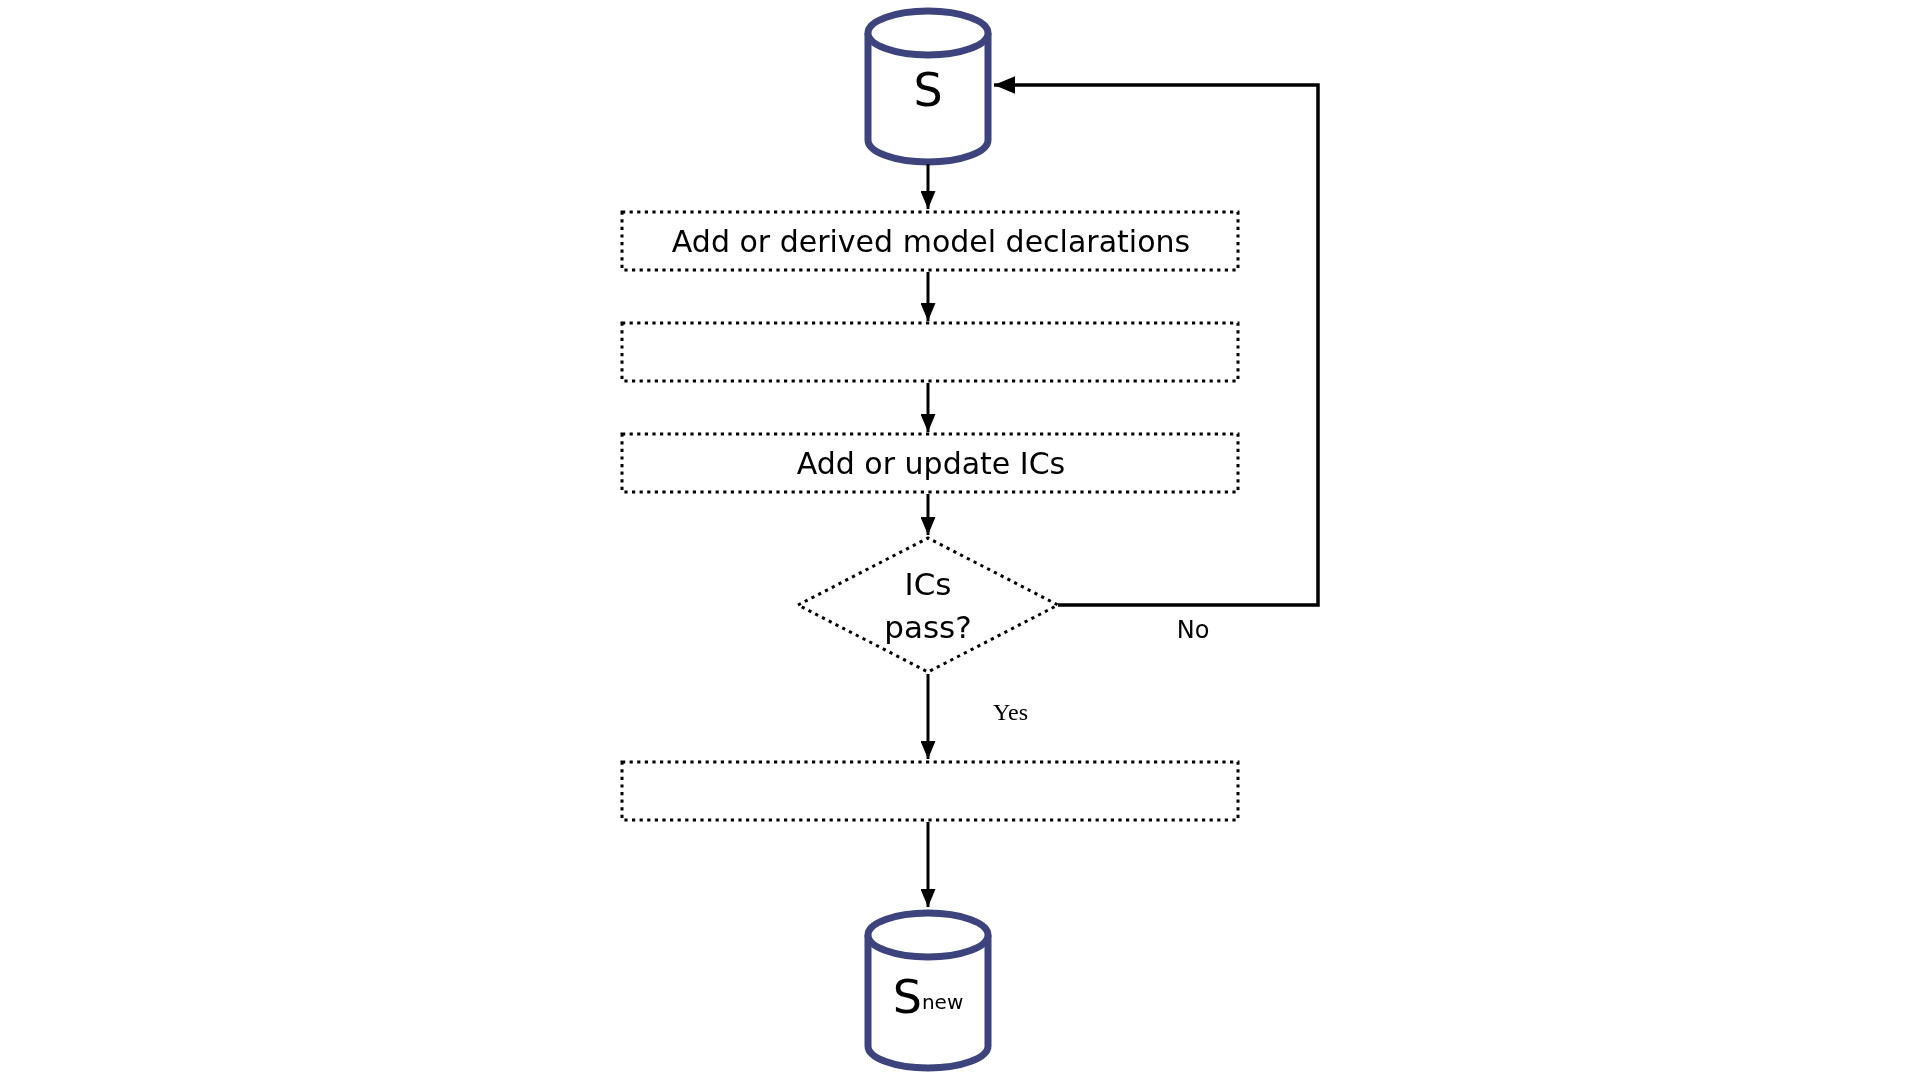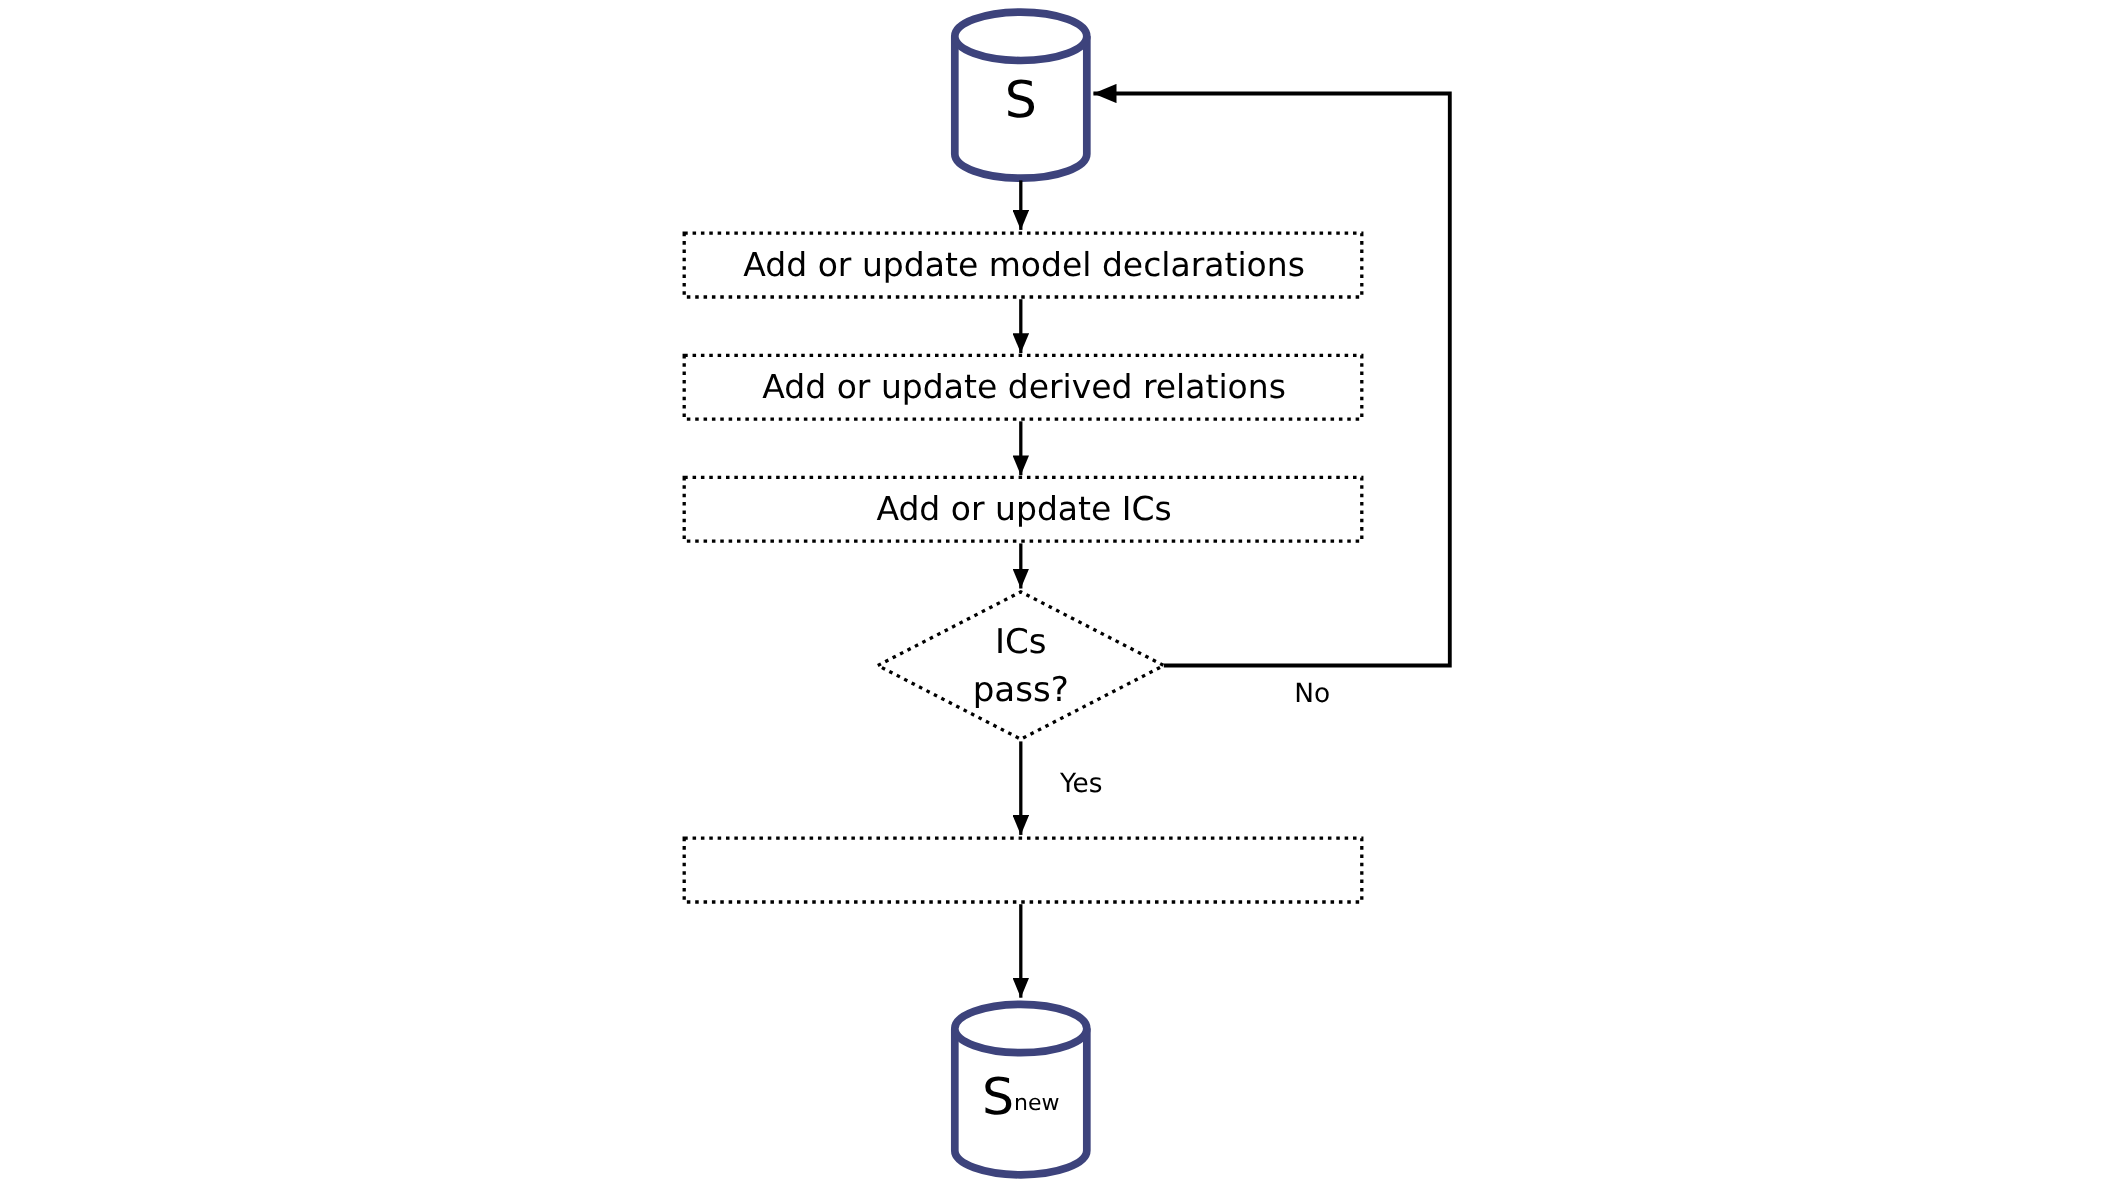--- a/index.html
+++ b/index.html
@@ -51,21 +51,22 @@
     font-size: 31px;
   }
   .edge-label {
     font-size: 24px;
   }
   .edge-label.yes {
     left: 938px;
     top: 693px;
     width: 90px;
     height: 38px;
-    justify-content: center;
+    justify-content: flex-end;
+    font-family: Liberation Serif, serif;
   }
   .edge-label.no {
     left: 1153px;
     top: 611px;
     width: 80px;
     height: 38px;
   }
   .db-label {
     left: 868px;
     width: 120px;
@@ -121,26 +122,23 @@
     <path d="M 928 822 V 907" fill="none" stroke="#000000" stroke-width="3" marker-end="url(#ah)"></path>
 
     <path d="M 1058 605 H 1318 V 85 H 994" fill="none" stroke="#000000" stroke-width="3.5" marker-end="url(#ah)"></path>
   </svg>
 
   <div class="lbl db-label top">
     <span>S</span>
   </div>
 
   <div class="lbl box-label b1">
-    <span>Add or update model declarations</span>
+    <span>Add or derived model declarations</span>
   </div>
 
-  <div class="lbl box-label b2">
-    <span>Add or update derived relations</span>
-  </div>
 
   <div class="lbl decision-label">
     <span>ICs</span>
     <span>pass?</span>
   </div>
 
   <div class="lbl box-label b3">
     <span>Add or update ICs</span>
   </div>
 

